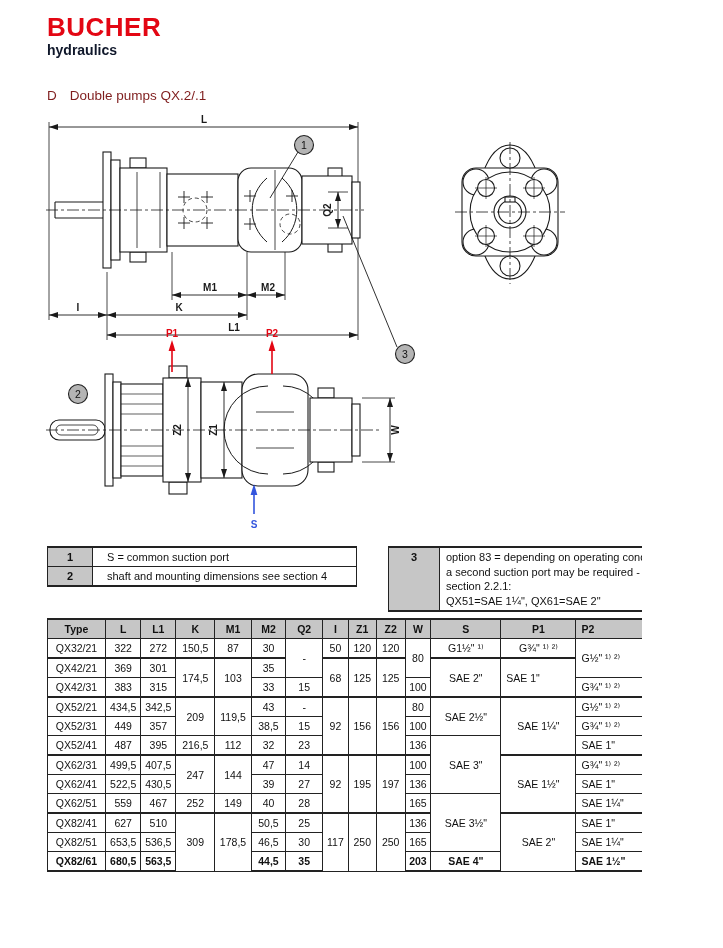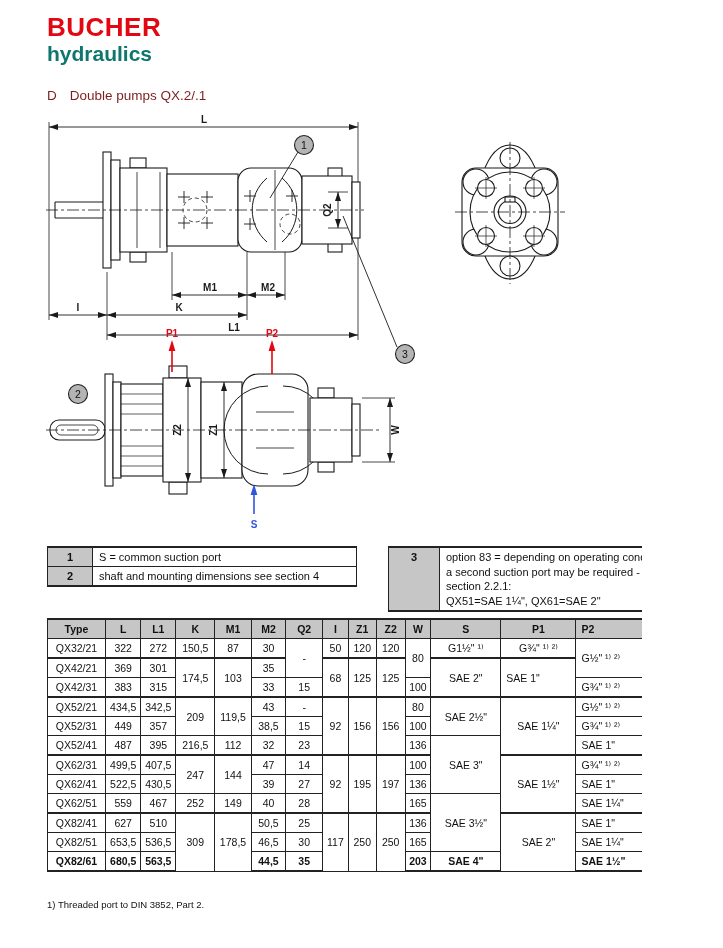--- a/index.html
+++ b/index.html
@@ -1,32 +1,32 @@
 <!DOCTYPE html>
 <html><head>
 <meta charset="utf-8">
 <style>
   html,body{margin:0;padding:0;background:#fff;}
   .page{position:relative;width:642px;height:948px;background:#fff;overflow:hidden;
         font-family:"Liberation Sans","DejaVu Sans",sans-serif;color:#111;}
   .brand{position:absolute;left:47px;top:14px;line-height:1;}
   .brand-name{font-size:26px;font-weight:800;letter-spacing:.5px;color:#e30613;}
-  .brand-sub{font-size:21px;font-weight:700;color:#0f766e;margin-top:3px;letter-spacing:0px;}
+  .brand-sub{font-size:14px;font-weight:700;color:#0f172a;margin-top:3px;letter-spacing:0px;}
   .title{position:absolute;left:47px;top:88px;font-size:13.5px;font-weight:400;color:#7f1d1d;}
   .title .pfx{margin-right:13px;}
   svg.drawing{position:absolute;left:42px;top:112px;}
   svg text{font-family:"Liberation Sans","DejaVu Sans",sans-serif;}
   .dimlab{font-size:10px;font-weight:700;fill:#1a1a1a;}
   .portlab{font-size:10px;font-weight:700;}
   .callout-num{font-size:10.5px;fill:#111;}
 
   table{border-collapse:collapse;}
   .notes-left{position:absolute;left:47px;top:546px;width:310px;
       border-top:2px solid #222;border-bottom:2px solid #222;font-size:11px;}
-  .notes-left td{border:1px solid #222;height:18px;padding:0 6px;}
+  .notes-left td{border:1px solid #222;height:18px;padding:0 14px;}
   .notes-left td.num{width:44px;background:#c6c6c6;text-align:center;font-weight:700;padding:0;}
   .note3{position:absolute;left:388px;top:546px;width:304px;
       border-top:2px solid #222;border-bottom:2px solid #222;font-size:11px;}
   .note3 td{border:1px solid #222;padding:2px 6px;vertical-align:top;line-height:14.6px;}
   .note3 td.num{width:38px;background:#c6c6c6;text-align:center;font-weight:700;padding-top:2px;}
   .pre{white-space:pre-line;}
 
   .main-table{position:absolute;left:47px;top:618px;font-size:10.5px;table-layout:fixed;}
   .main-table th,.main-table td{border:1px solid #222;height:18px;padding:0 2px;
       text-align:center;overflow:hidden;white-space:nowrap;}
@@ -463,16 +463,15 @@
           <td>44,5</td>
           <td>35</td>
           <td>203</td>
           <td>SAE 4"</td>
           <td>SAE 1½"</td>
         </tr>
       </tbody>
     </table>
 
   <div class="footnotes">
-    <div>1) Threaded port to DIN 3852, Part 2.</div>
   </div>
 
 </div>
 
 </body></html>

